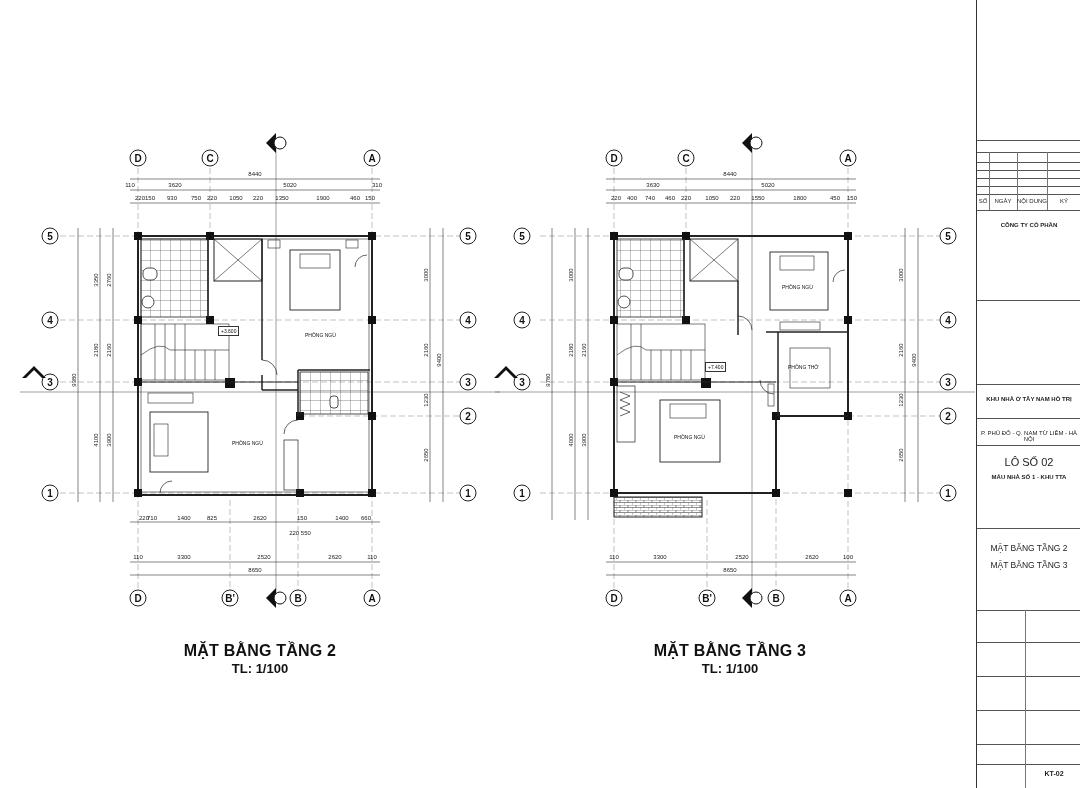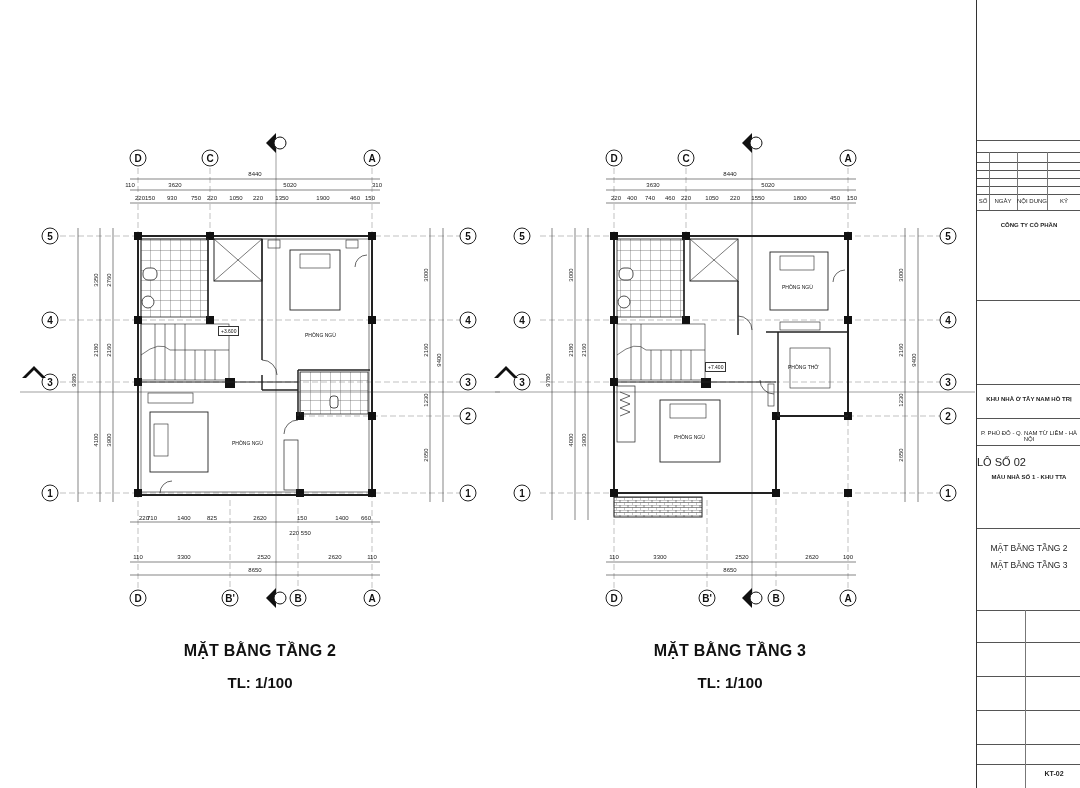--- a/index.html
+++ b/index.html
@@ -1,21 +1,21 @@
 <!DOCTYPE html>
 <html><head>
 <meta charset="utf-8">
 <style>
   html,body{margin:0;padding:0;background:#fff;}
   body{width:1080px;height:788px;position:relative;overflow:hidden;font-family:"Liberation Sans",sans-serif;color:#111;}
   .sheet{position:absolute;left:0;top:0;width:1080px;height:788px;background:#fff;}
   svg{position:absolute;left:0;top:0;}
   .plan-title{position:absolute;text-align:center;font-family:"Liberation Sans",sans-serif;font-weight:bold;color:#111;}
   .plan-title .t1{font-size:16px;letter-spacing:0.2px;}
-  .plan-title .t2{font-size:15px;margin-top:14px;}
+  .plan-title .t2{font-size:13px;margin-top:1px;}
   .tb{position:absolute;left:976px;top:0;width:104px;height:788px;border-left:1.5px solid #333;}
   .tb .cell{position:absolute;left:0;width:104px;font-size:6px;color:#222;}
   .tb .big{font-size:11px;}
   .tb .mid{font-size:8.5px;}
   .tb .line{position:absolute;left:0;width:104px;border-top:1px solid #555;}
   .tb .vline{position:absolute;border-left:1px solid #777;}
 </style>
 </head>
 <body>
 
@@ -428,21 +428,21 @@
     <span style="width:30px;text-align:center;">NỘI DUNG</span>
     <span style="width:34px;text-align:center;">KÝ</span>
   </div>
   <div class="cell" style="top:222px;text-align:center;font-weight:bold;">CÔNG TY CỔ PHẦN</div>
   <div class="line" style="top:300px;"></div>
   <div class="line" style="top:384px;"></div>
   <div class="cell" style="top:396px;text-align:center;font-weight:bold;">KHU NHÀ Ở TÂY NAM HỒ TRỊ</div>
   <div class="line" style="top:418px;"></div>
   <div class="cell" style="top:430px;text-align:center;">P. PHÚ ĐÔ - Q. NAM TỪ LIÊM - HÀ NỘI</div>
   <div class="line" style="top:445px;"></div>
-  <div class="cell big" style="top:456px;text-align:left;">LÔ SỐ 02</div>
+  <div class="cell big" style="top:456px;text-align:center;">LÔ SỐ 02</div>
   <div class="cell" style="top:474px;text-align:center;font-weight:bold;">MẪU NHÀ SỐ 1 - KHU TTA</div>
   <div class="line" style="top:528px;"></div>
   <div class="cell mid" style="top:543px;text-align:center;">MẶT BẰNG TẦNG 2</div>
   <div class="cell mid" style="top:560px;text-align:center;">MẶT BẰNG TẦNG 3</div>
   <div class="line" style="top:610px;"></div>
   <div class="line" style="top:642px;"></div>
   <div class="line" style="top:676px;"></div>
   <div class="line" style="top:710px;"></div>
   <div class="line" style="top:744px;"></div>
   <div class="line" style="top:764px;"></div>

